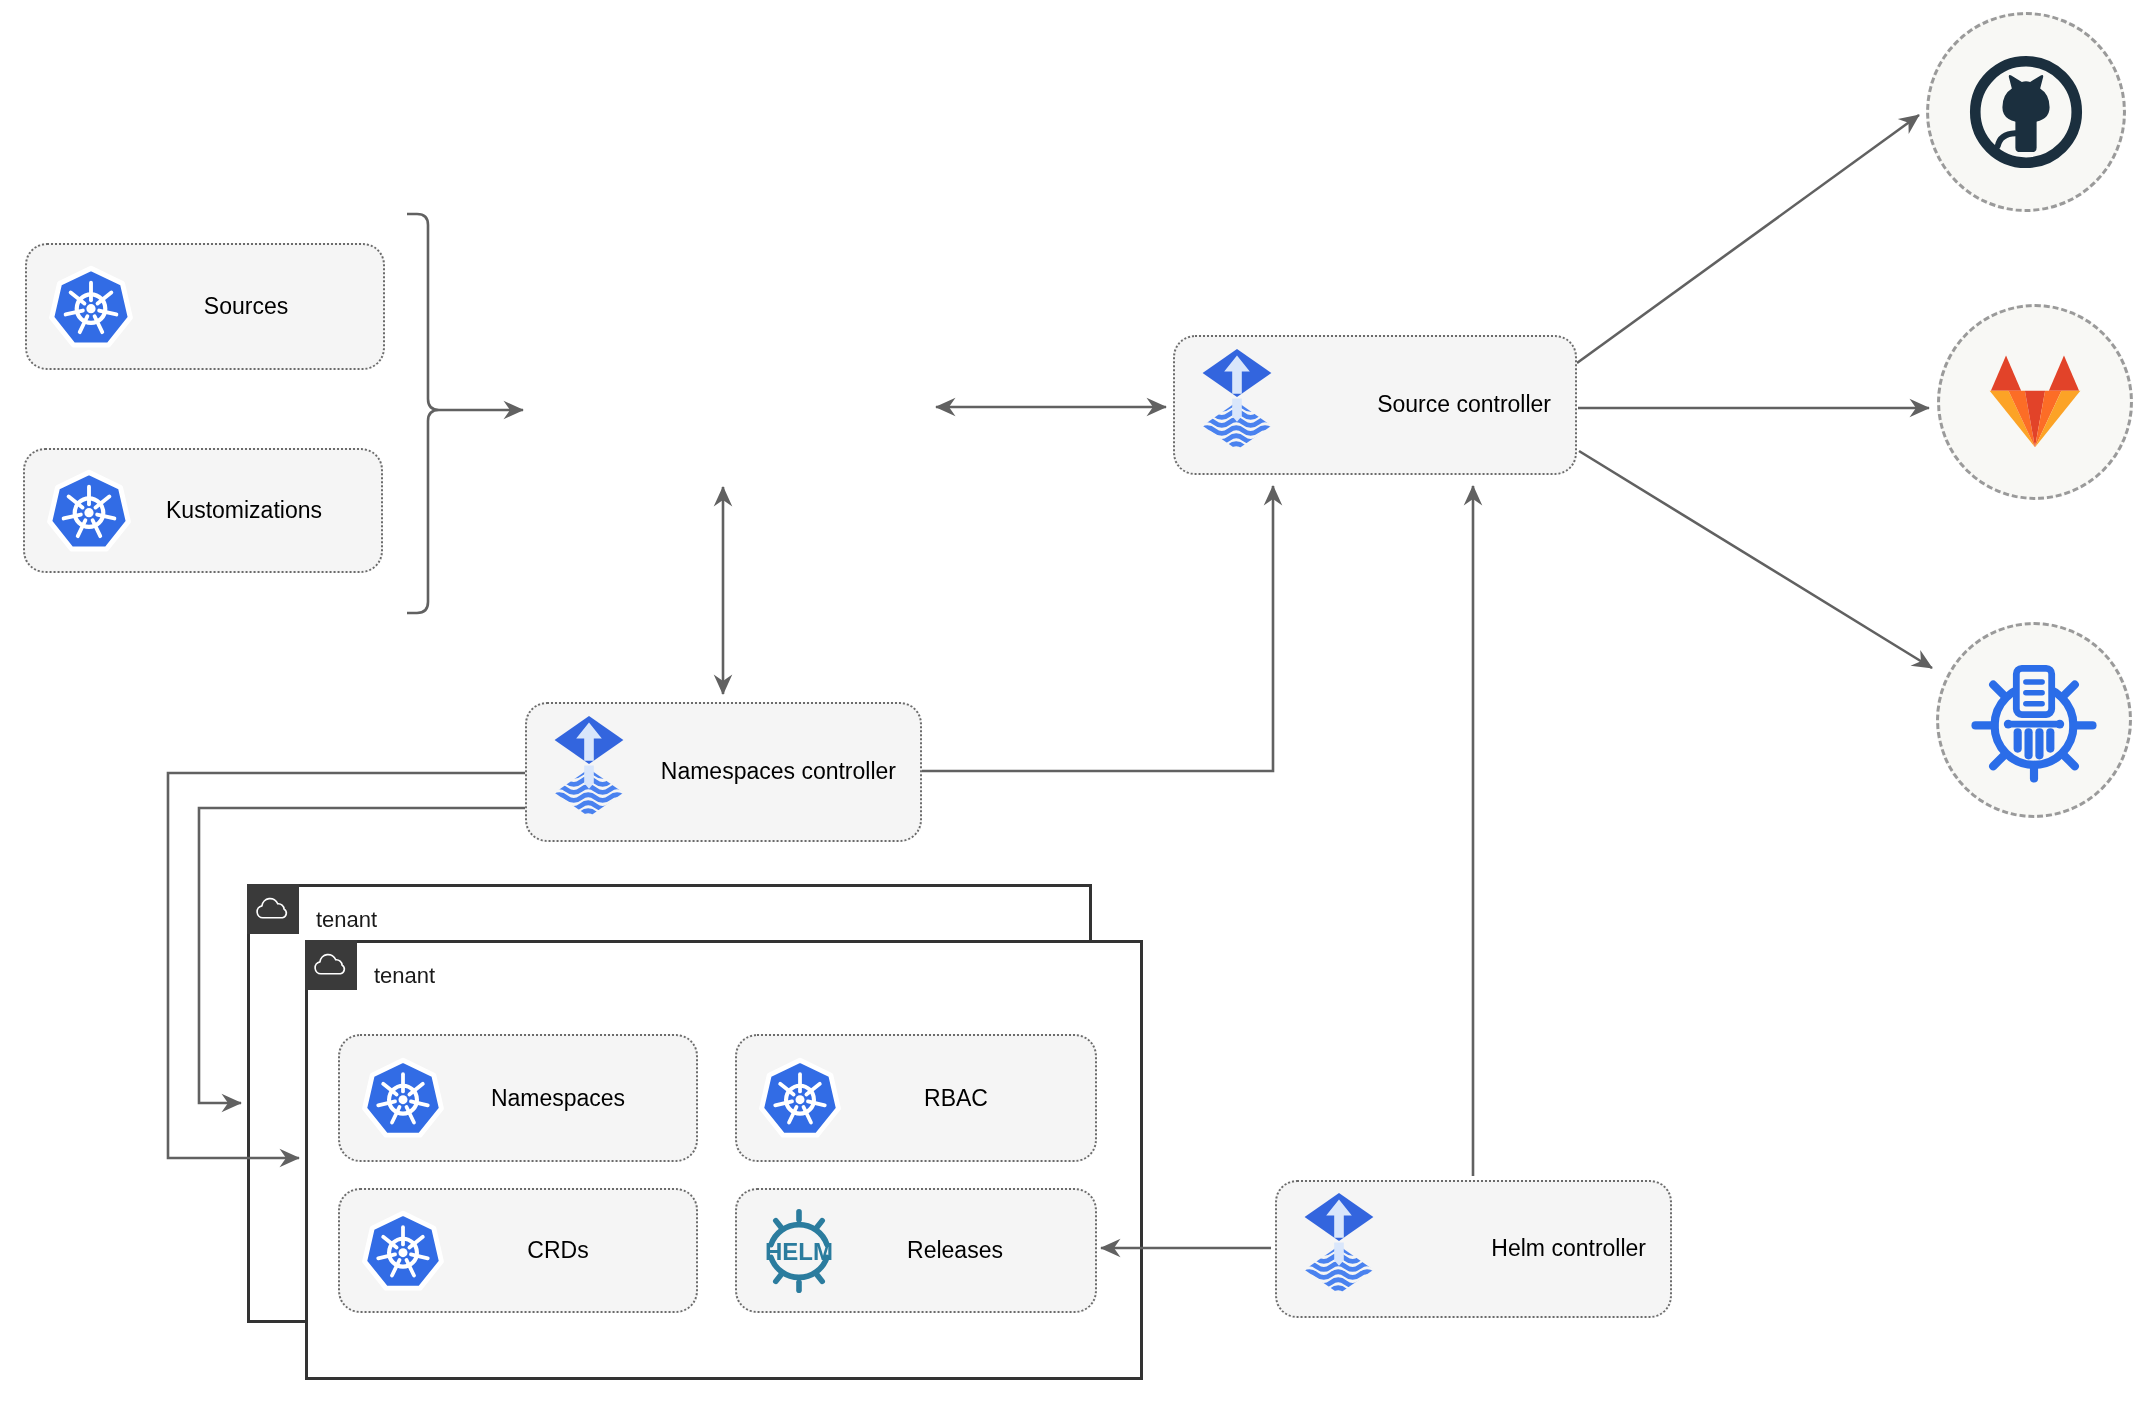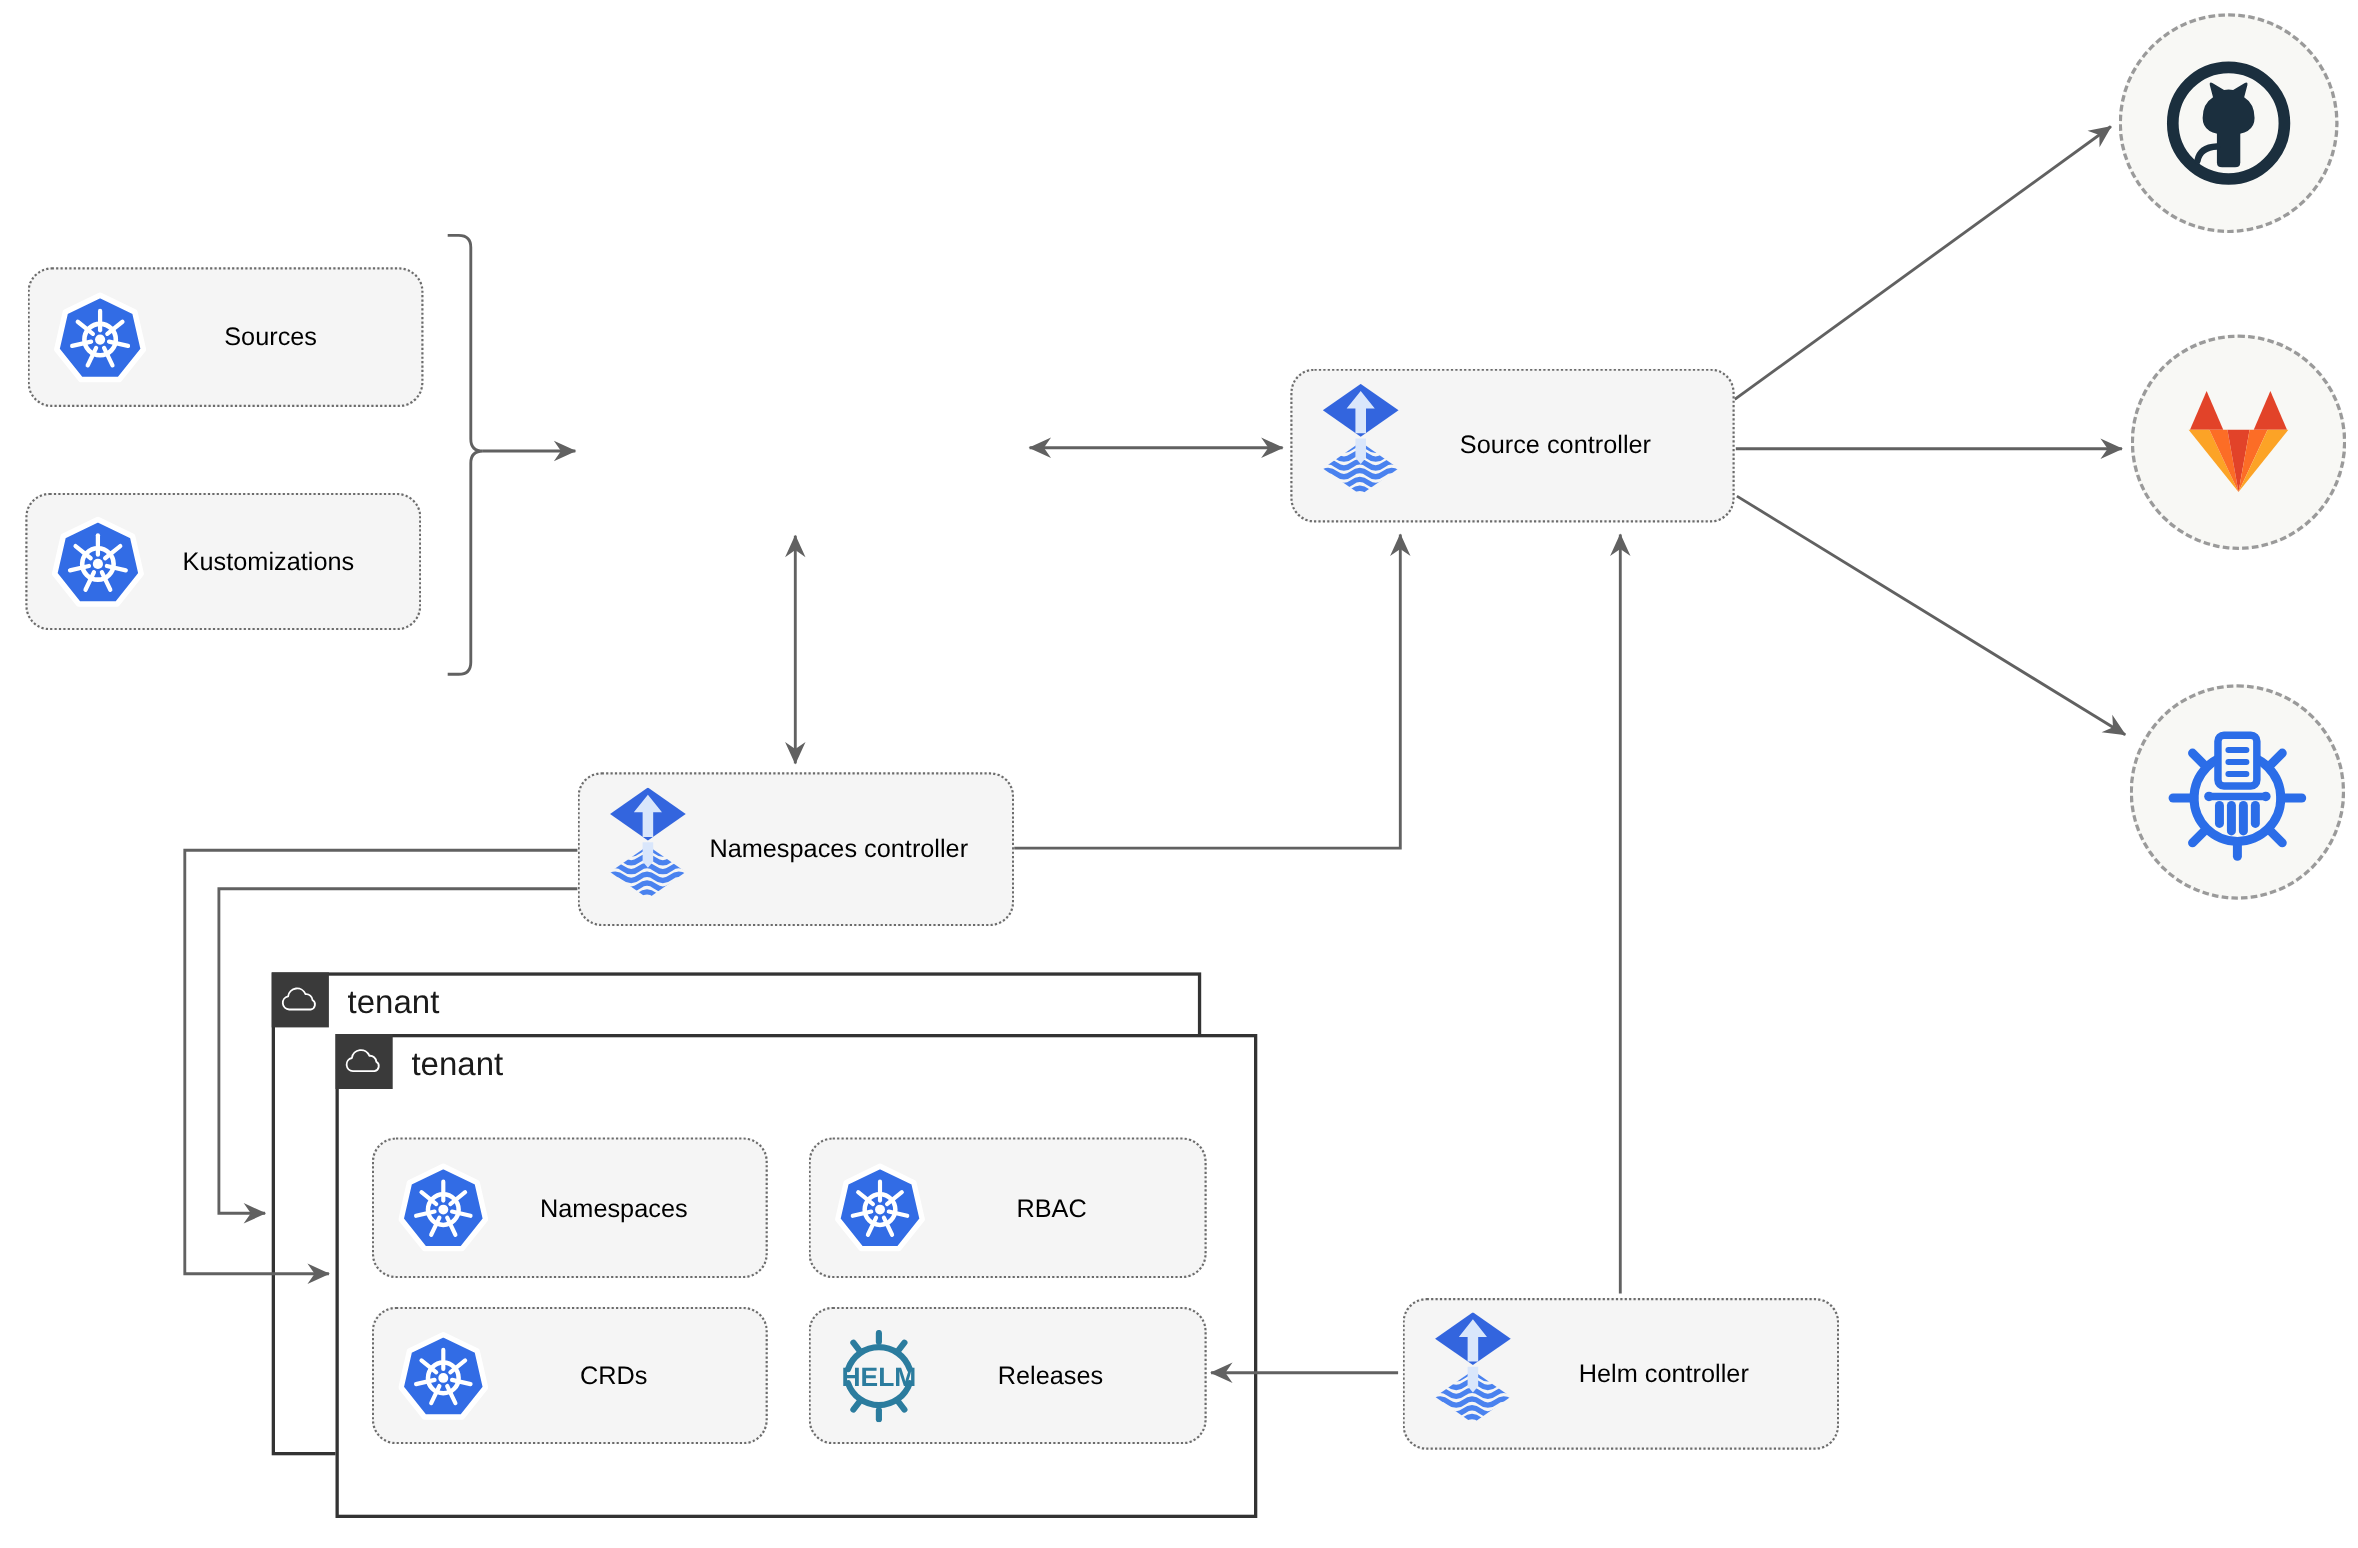--- a/index.html
+++ b/index.html
@@ -13,29 +13,29 @@
   }
   html,body{margin:0;padding:0;background:var(--c-canvas_bg);}
   #canvas{position:relative;width:2144px;height:1407px;background:var(--c-canvas_bg);
     font-family:"Liberation Sans","DejaVu Sans",sans-serif;overflow:hidden;}
   .node{position:absolute;display:flex;align-items:center;box-sizing:border-box;
     background:var(--c-node_fill);border:2px dotted var(--c-node_border);border-radius:22px;
     padding:0 10px 0 22px;z-index:4;}
   .node .ic{flex:0 0 auto;}
   .node .lbl{flex:1 1 auto;text-align:center;font-size:23px;color:var(--c-label);
     white-space:nowrap;padding-right:14px;}
-  .node .lbl.two{white-space:normal;line-height:1.28;}
+  .node .lbl.two{white-space:normal;line-height:1.28;text-align:right;}
   .circle{position:absolute;display:flex;align-items:center;justify-content:center;
     box-sizing:border-box;background:var(--c-circle_fill);border:3px dashed var(--c-circle_border);
     border-radius:50%;z-index:4;}
   .tenant{position:absolute;box-sizing:border-box;background:#ffffff;
     border:3px solid var(--c-tenant_border);}
   .tenant .tab{position:absolute;left:-3px;top:-3px;width:52px;height:50px;
     background:var(--c-tenant_tab_bg);display:flex;align-items:center;justify-content:center;}
-  .tenant .tlabel{position:absolute;left:66px;top:8px;font-size:30px;color:#1a1a1a;}
+  .tenant .tlabel{position:absolute;left:66px;top:20px;font-size:22px;color:#1a1a1a;}
   #tenant-back{z-index:1;} #tenant-front{z-index:2;}
   #wires{position:absolute;left:0;top:0;z-index:3;pointer-events:none;}
   svg{display:block;}
 </style>
 </head>
 <body>
 
 <div id="canvas">
 
   <svg width="0" height="0" style="position:absolute" aria-hidden="true">

